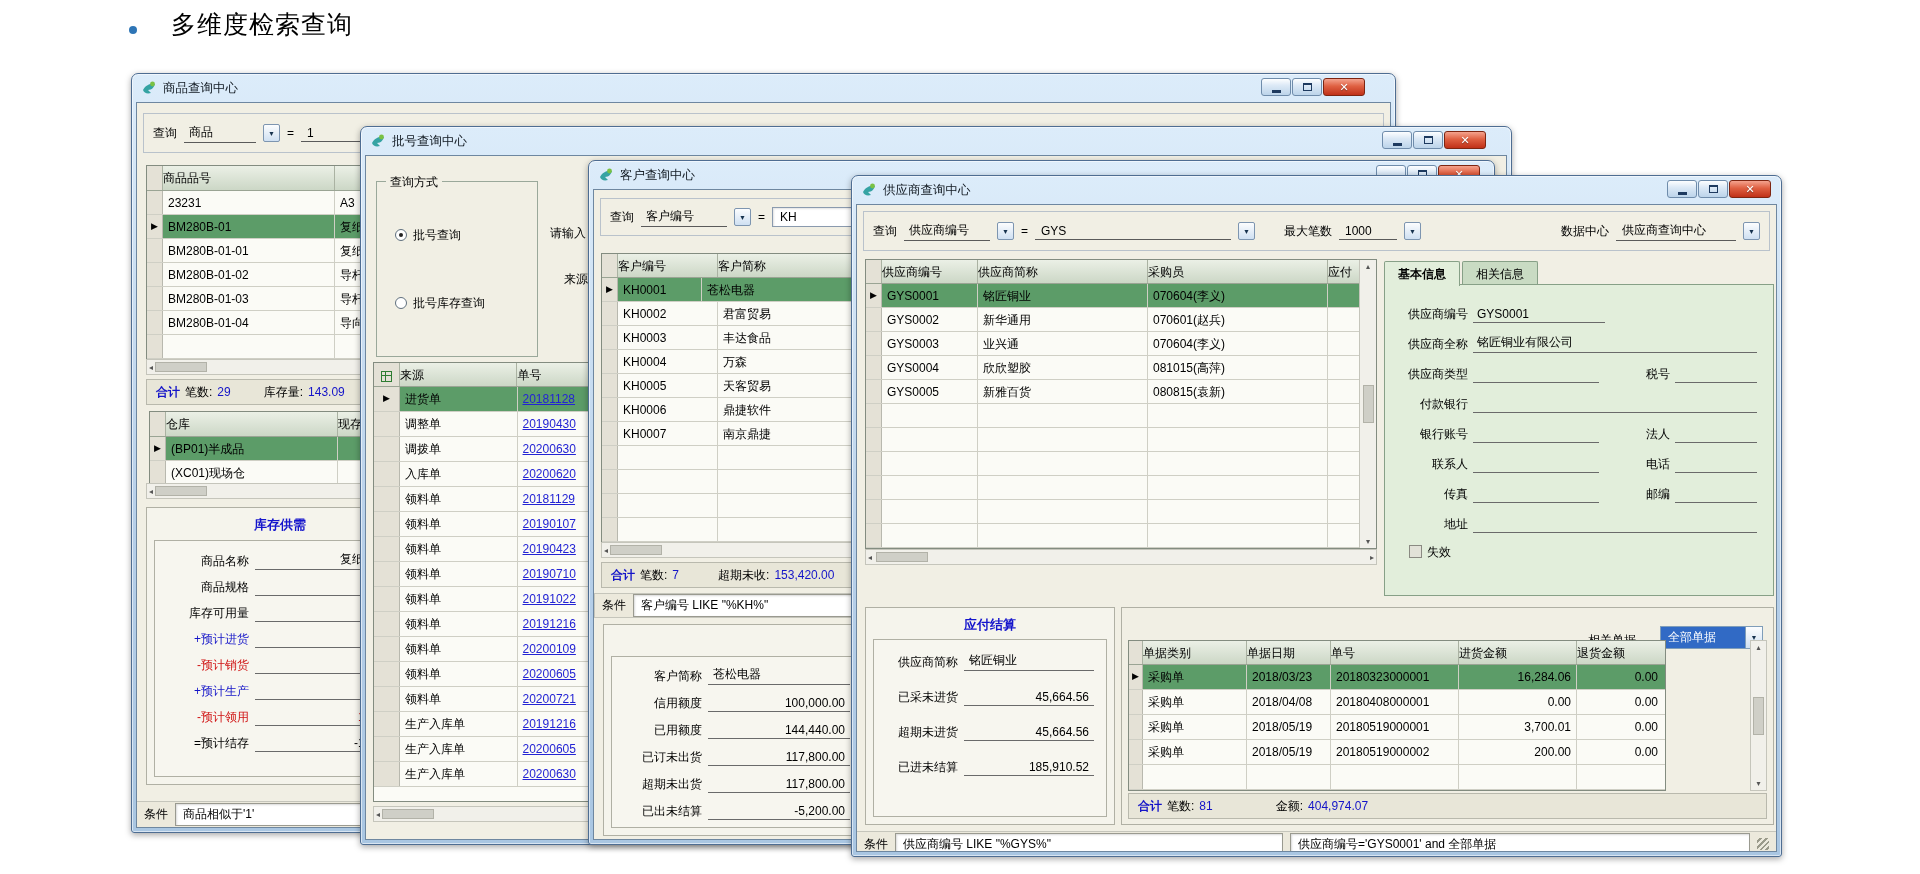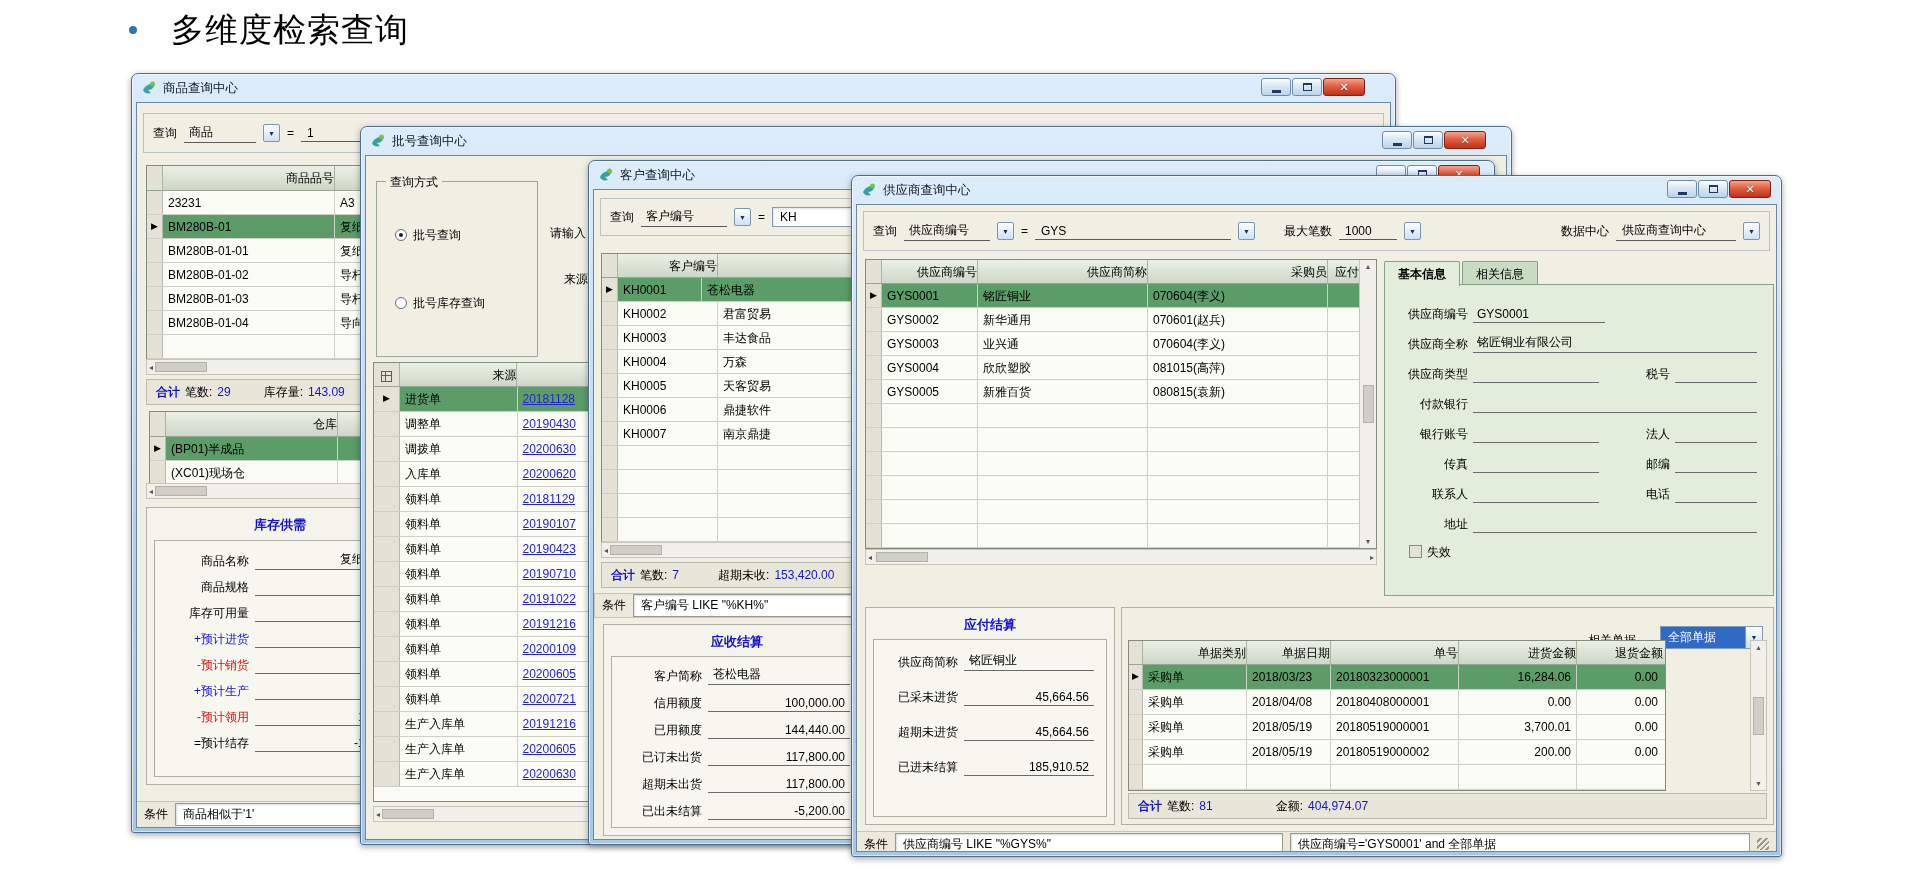--- a/index.html
+++ b/index.html
@@ -1,18 +1,18 @@
 <!DOCTYPE html>
 <html><head>
 <meta charset="utf-8">
 <style>
 *{box-sizing:border-box;margin:0;padding:0}
 html,body{width:1920px;height:874px;background:#fff;font-family:"Liberation Sans","DejaVu Sans",sans-serif;font-size:12px;color:#000;overflow:hidden}
 .stage{position:relative;width:1920px;height:874px}
-.heading{position:absolute;left:171px;top:8px;font-size:33px;color:#000;letter-spacing:1px}
+.heading{position:absolute;left:171px;top:8px;font-size:25px;color:#000;letter-spacing:1px}
 .bullet{position:absolute;left:129px;top:26px;width:8px;height:8px;border-radius:50%;background:#2e75b6}
 
 .win{position:absolute;border:1px solid #4e6d92;border-radius:7px 7px 3px 3px;background:linear-gradient(#dcecfa,#b6cfe9 60%,#a9c6e2);box-shadow:0 2px 6px rgba(0,0,0,.35), inset 0 0 0 1px rgba(255,255,255,.55)}
 .titlebar{position:absolute;left:0;top:0;right:0;height:28px;display:flex;align-items:center;gap:6px;padding:0 9px;border-radius:7px 7px 0 0}
 .wtitle{font-size:12.5px;color:#101820}
 .appicon{width:16px;height:16px;flex:0 0 16px}
 .winbtns{position:absolute;top:4px;display:flex;gap:1px}
 .wbtn{width:30px;height:18px;border:1px solid #6f8cab;border-radius:3px;background:linear-gradient(#fdfeff,#dcE9f6 40%,#bcd4ea);display:flex;align-items:center;justify-content:center}
 .wbtn.close{width:42px;background:linear-gradient(#f4a38e,#df6042 45%,#c03118);border-color:#7e2511;color:#fff;font-weight:bold;font-size:11px;text-shadow:0 1px 1px rgba(0,0,0,.4)}
 .gl-min{width:9px;height:3px;background:#1e3a5f;margin-top:8px}
@@ -20,21 +20,21 @@
 .wbody{position:absolute;left:4px;right:4px;top:28px;bottom:4px;background:#f1efe4;border:1px solid #6e87a0;overflow:hidden}
 
 .toolbar{position:absolute;display:flex;align-items:center;gap:7px;border:1px solid #b9c2cb;background:#f1efe4;padding:0 9px}
 .ddval{border-bottom:1px solid #5a5a5a;padding:1px 5px;white-space:nowrap}
 .ddbtn{width:17px;height:18px;border:1px solid #7d95b0;background:linear-gradient(#fcfdfe,#cfe0f2);display:inline-flex;align-items:center;justify-content:center;font-size:7px;color:#16324e;border-radius:2px}
 .uval{border-bottom:1px solid #5a5a5a;padding:1px 6px;white-space:nowrap}
 .inputbox{border:1px solid #8a9aae;background:#fff;padding:2px 7px;box-shadow:inset 1px 1px 2px rgba(0,0,0,.12)}
 
 .grid{position:absolute;background:#fff;border:1px solid #838c80}
 .g-head{display:flex;height:25px;background:linear-gradient(#ebf0e6,#ccd7c6);border-bottom:1px solid #9aa494}
-.g-h{border-right:1px solid #aab2a2;text-align:right;padding-top:4px;white-space:nowrap;overflow:hidden}
+.g-h{border-right:1px solid #aab2a2;text-align:left;padding-top:4px;white-space:nowrap;overflow:hidden}
 .g-corner{background:#e4e1d6;display:flex;align-items:center;justify-content:center}
 .g-row{display:flex;height:24px;background:#fbfbf6;border-bottom:1px solid #cfcfc5}
 .g-row.sel{background:#5c9c68}
 .g-mark{background:#e4e1d6;border-right:1px solid #b8b8ae;text-align:center;font-size:9px;padding-top:6px;color:#000}
 .g-c{border-right:1px solid #cfcfc5;padding:4px 5px 0;white-space:nowrap;overflow:hidden;line-height:16px}
 .num{text-align:right}
 .lnk{color:#2323d4;text-decoration:underline}
 .gridicon{width:11px;height:11px;border:1px solid #2e7d32;background:linear-gradient(#2e7d32,#2e7d32) 0 3px/100% 1px no-repeat,linear-gradient(#2e7d32,#2e7d32) 3px 0/1px 100% no-repeat}
 
 .hscroll{position:absolute;height:16px;background:#f1f0ea;border:1px solid #c5c5bb;display:flex;align-items:center;gap:2px;padding:0 2px;font-size:8px;color:#555}
@@ -514,21 +514,20 @@
         <span style="margin-left:34px">超期未收:</span>
           <span class="v-blue">153,420.00</span>
       </div>
 
       <div class="statusbar" style="left:0;top:403px;width:407px;height:25px;border:1px solid #c5c5bb">
         <span>条件</span>
         <span class="sunken" style="flex:1">客户编号 LIKE "%KH%"</span>
       </div>
 
       <div class="panel" style="left:9px;top:434px;width:268px;height:212px">
-        <div class="panel-title">应收结算</div>
         <div class="panel-body" style="top:31px;padding-top:9px">
           <div>
 
               <div class="f-row" style="margin-bottom:10px">
                 <span class="f-lab" style="width:84px">客户简称</span>
                 <span class="f-val left">苍松电器</span>
               </div>
 
               <div class="f-row" style="margin-bottom:10px">
                 <span class="f-lab" style="width:84px">信用额度</span>
@@ -727,29 +726,29 @@
             <span class="i-lab">付款银行</span>
             <span class="i-val" style="flex:1"></span>
           </div>
         <div class="i-row">
             <span class="i-lab">银行账号</span>
             <span class="i-val" style="width:126px"></span>
             <span class="i-lab2" style="margin-left:14px">法人</span>
             <span class="i-val" style="flex:1"></span>
           </div>
         <div class="i-row">
+            <span class="i-lab">联系人</span>
+            <span class="i-val" style="width:126px"></span>
+            <span class="i-lab2" style="margin-left:14px">电话</span>
+            <span class="i-val" style="flex:1"></span>
+          </div>
+        <div class="i-row">
             <span class="i-lab">传真</span>
             <span class="i-val" style="width:126px"></span>
             <span class="i-lab2" style="margin-left:14px">邮编</span>
-            <span class="i-val" style="flex:1"></span>
-          </div>
-        <div class="i-row">
-            <span class="i-lab">联系人</span>
-            <span class="i-val" style="width:126px"></span>
-            <span class="i-lab2" style="margin-left:14px">电话</span>
             <span class="i-val" style="flex:1"></span>
           </div>
         <div class="i-row">
             <span class="i-lab">地址</span>
             <span class="i-val" style="flex:1"></span>
           </div>
         <div class="i-row" style="height:28px">
             <span style="margin-left:18px"><span class="cbx"></span><span>失效</span></span>
           </div>
       </div>

